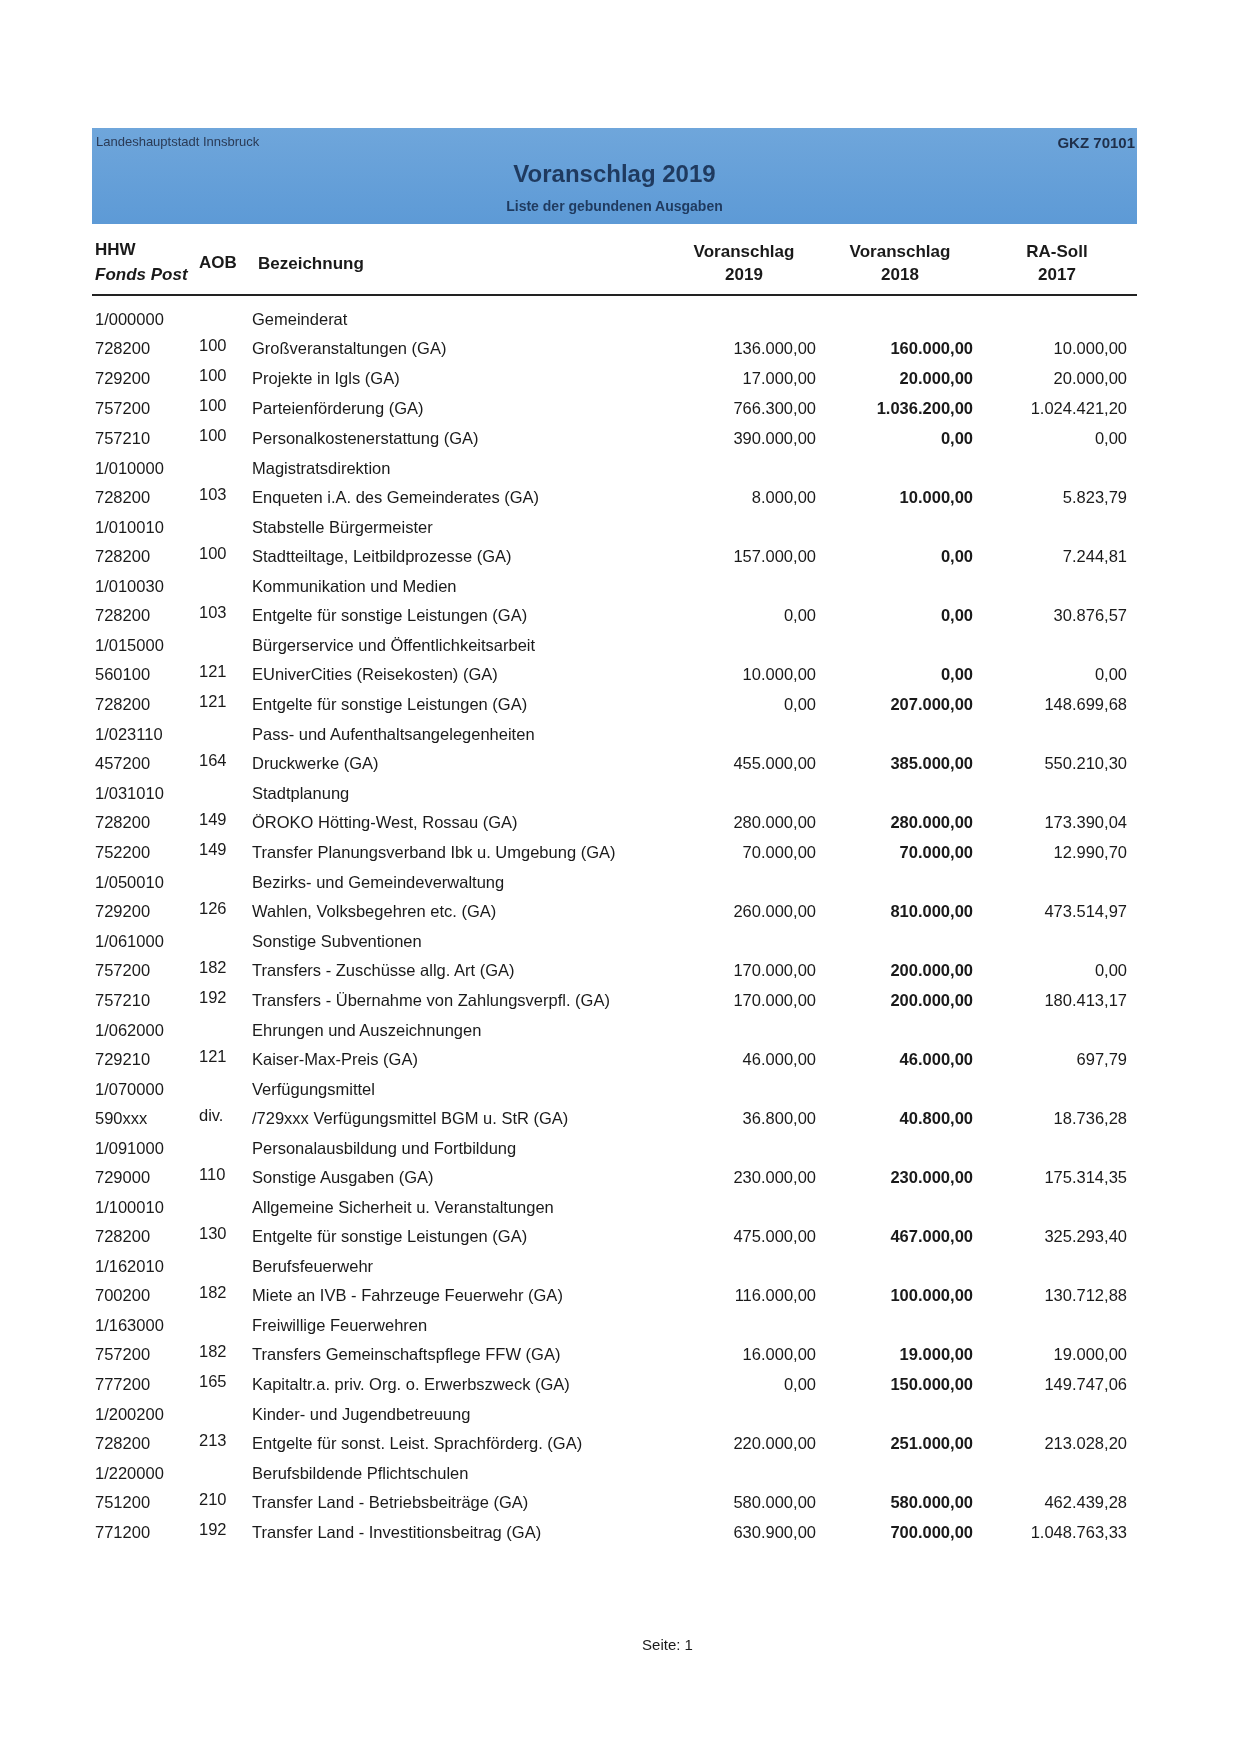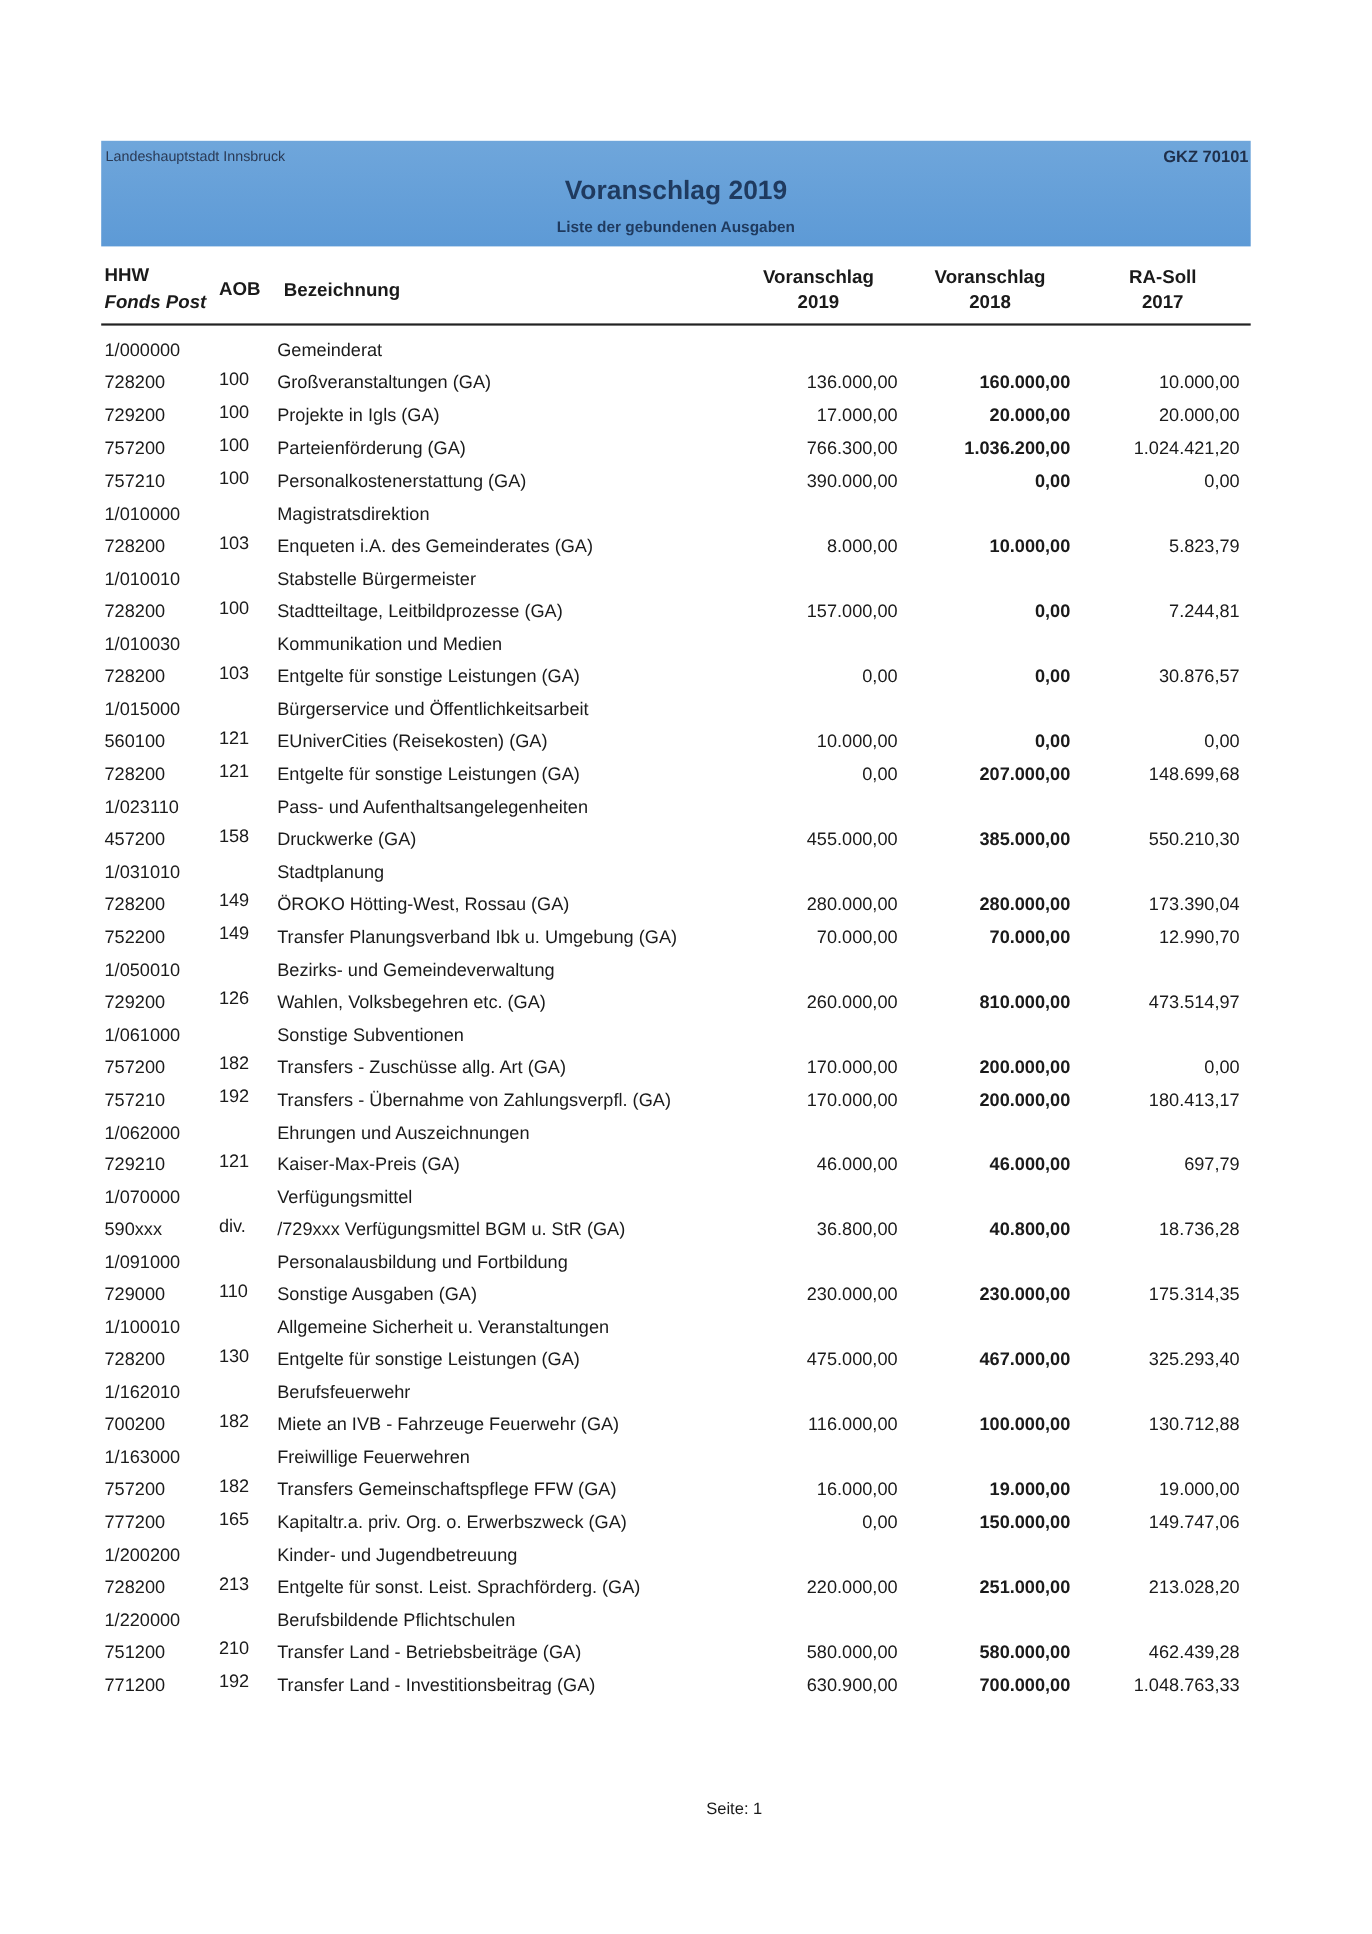--- a/index.html
+++ b/index.html
@@ -160,21 +160,21 @@
       <div class="v v1">0,00</div>
       <div class="v v2">207.000,00</div>
       <div class="v v3">148.699,68</div>
     </div>
     <div class="row section">
       <div class="fp">1/023110</div>
       <div class="bez">Pass- und Aufenthaltsangelegenheiten</div>
     </div>
     <div class="row item">
       <div class="fp">457200</div>
-      <div class="aob">158</div>
+      <div class="aob">164</div>
       <div class="bez">Druckwerke (GA)</div>
       <div class="v v1">455.000,00</div>
       <div class="v v2">385.000,00</div>
       <div class="v v3">550.210,30</div>
     </div>
     <div class="row section">
       <div class="fp">1/031010</div>
       <div class="bez">Stadtplanung</div>
     </div>
     <div class="row item">

